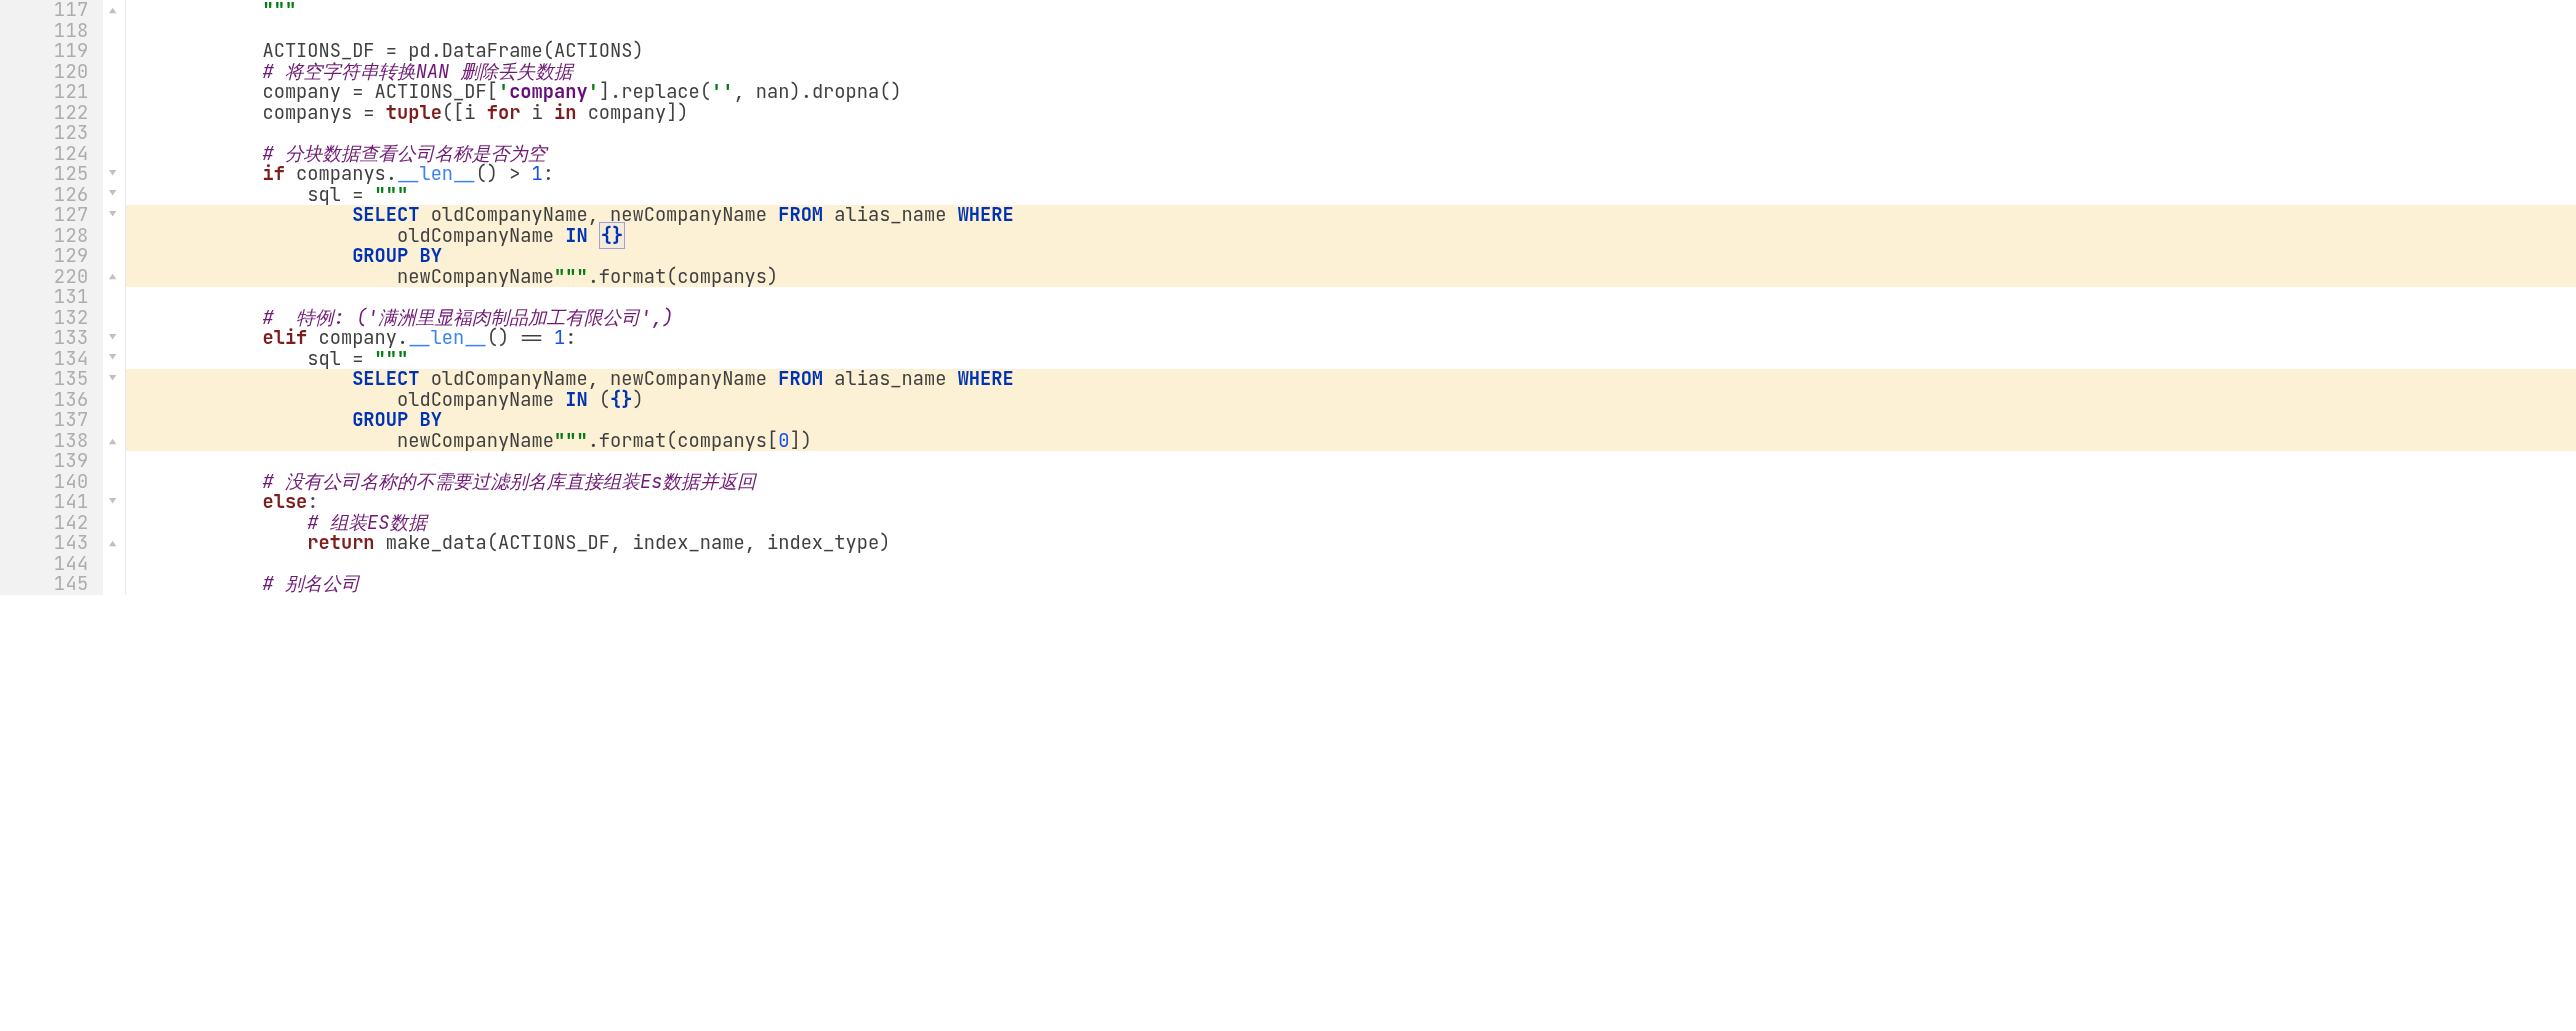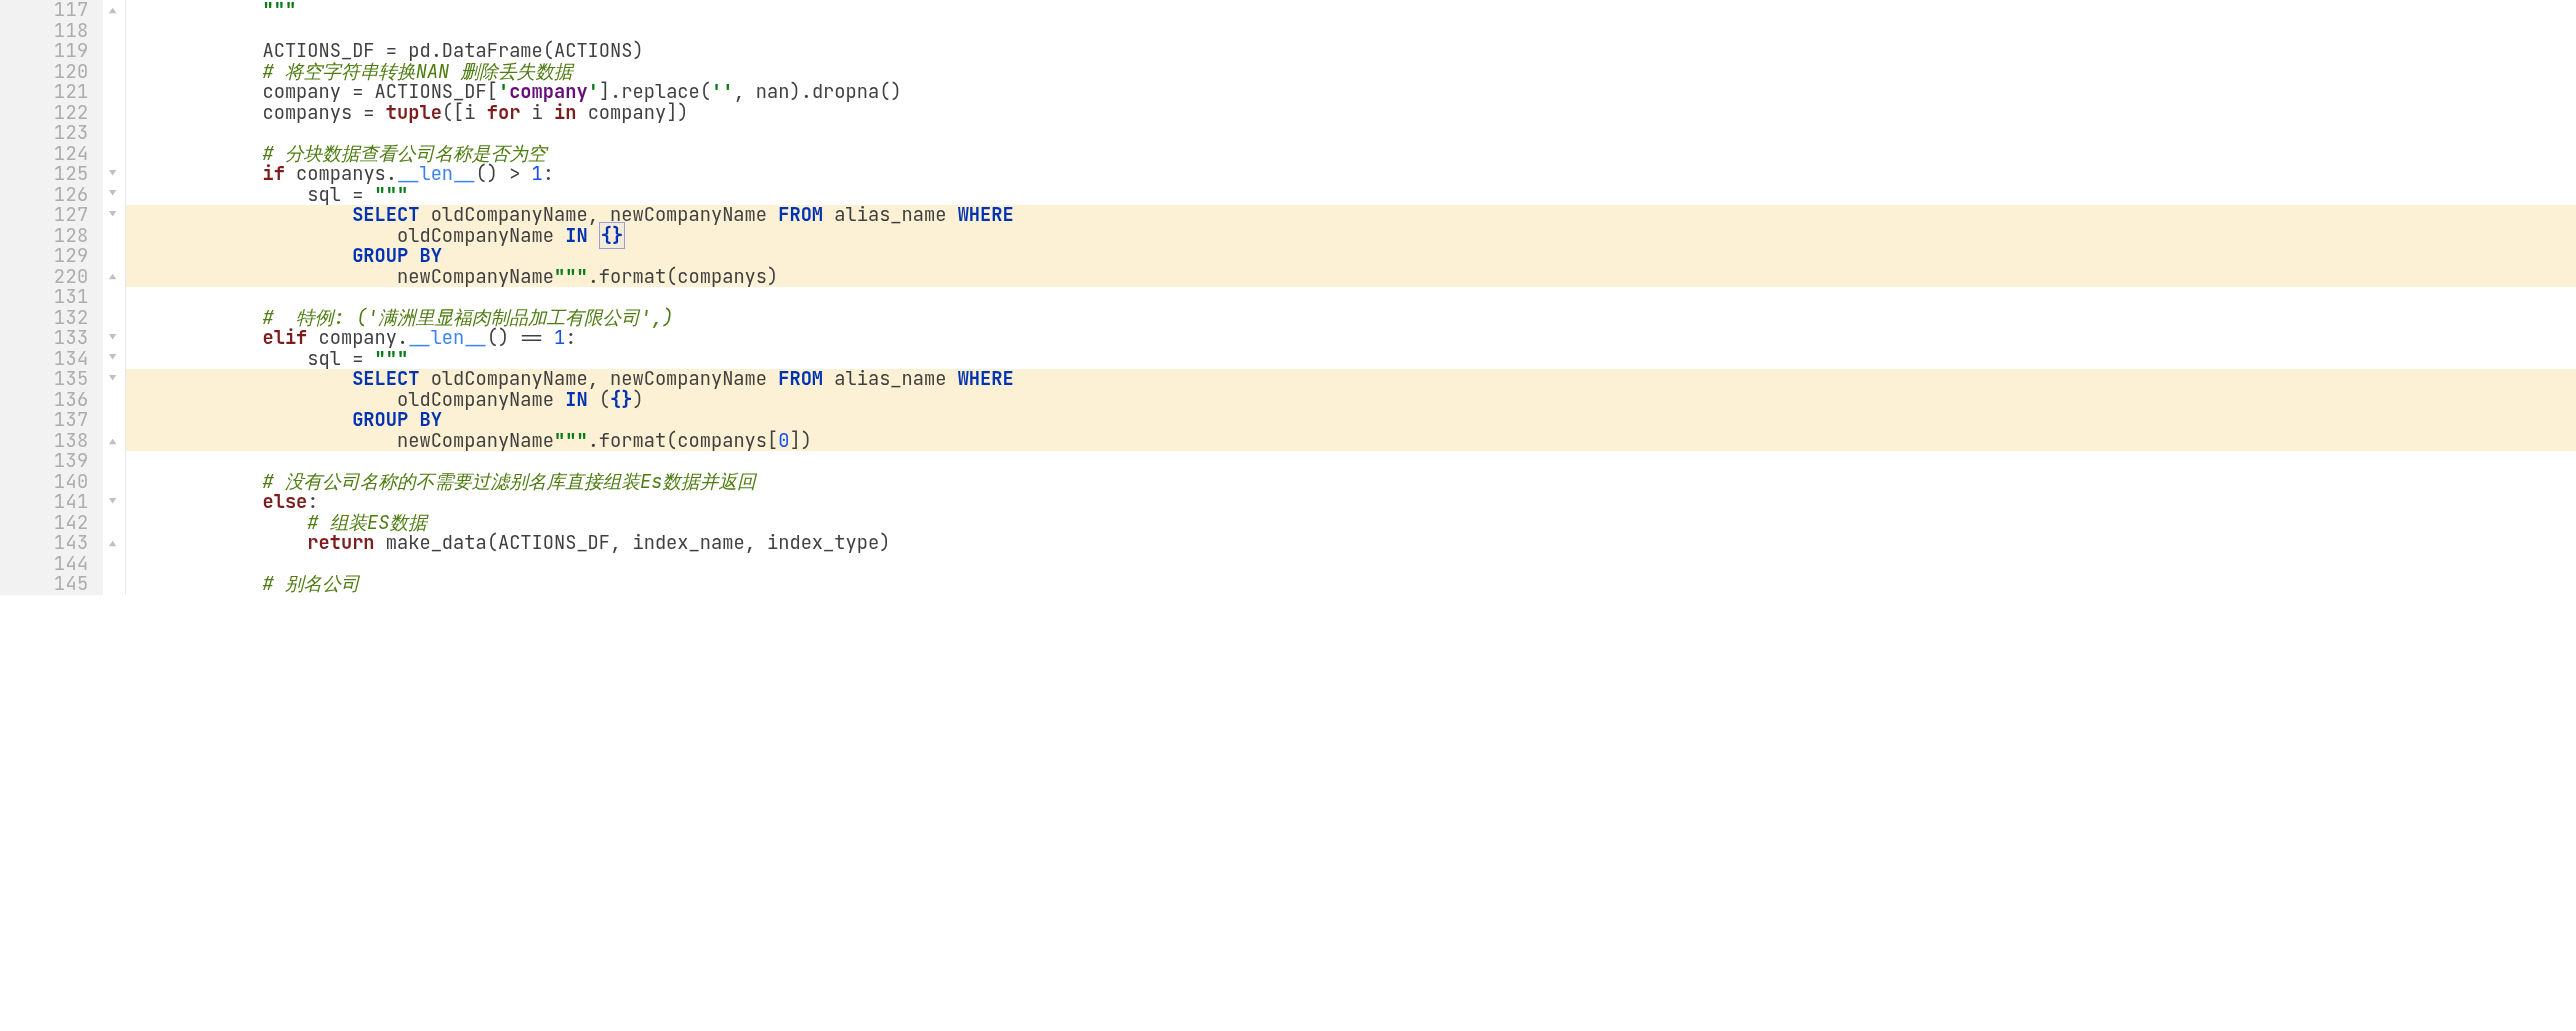--- a/index.html
+++ b/index.html
@@ -67,21 +67,21 @@
     background: #fcf1d4;
     z-index: 0;
   }
   .code-content {
     position: relative;
     z-index: 1;
   }
   
   .c-kw { color: #7f1d1d; font-weight: bold; }
   .c-str-bold { color: #067d17; font-weight: bold; }
-  .c-comment { color: #4d7c0f; font-style: italic; }
+  .c-comment { color: #701a75; font-style: italic; }
   .c-ident { color: #404040; }
   .c-num { color: #1750eb; }
   .c-dunder { color: #3b82f6; }
   .c-field { color: #660e7a; font-weight: bold; }
   .c-sql-kw { color: #0033b3; font-weight: bold; }
   .c-braces { color: #0033b3; font-weight: bold; }
   .brace-box {
     border: 0.9px solid #a0a0d0;
     padding: 0 0.9px;
     background: rgba(200,200,255,0.15);

